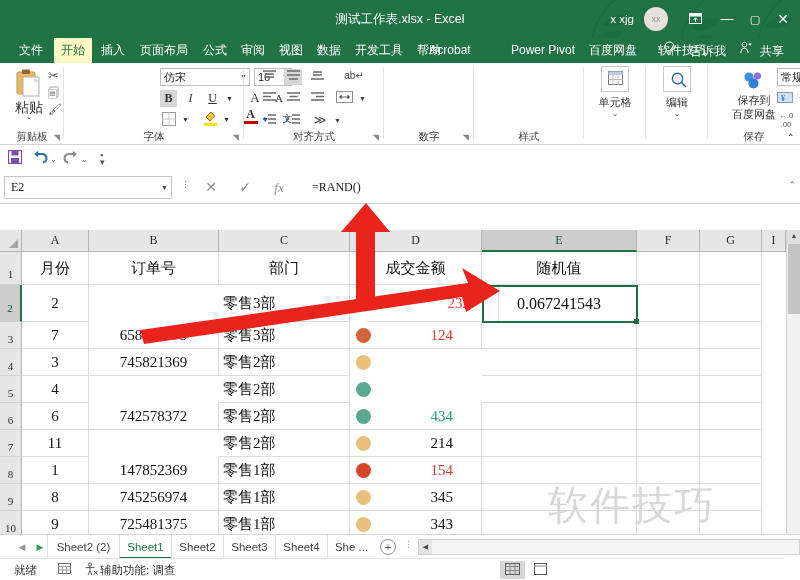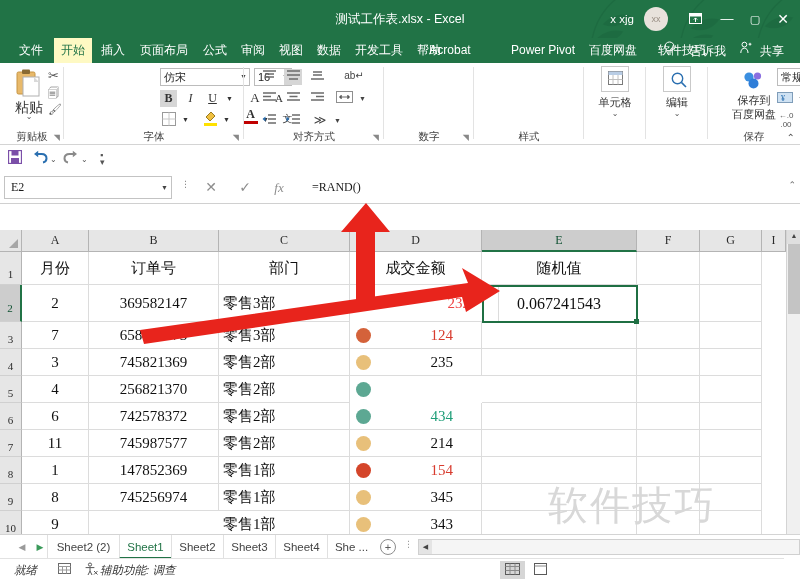--- a/index.html
+++ b/index.html
@@ -293,21 +293,21 @@
   }
   .hscroll-left {
     position: absolute; left: 0; top: 0; width: 13px; height: 14px;
     background: #e4e4e4; text-align: center; line-height: 13px;
     font-size: 7px; color: #444444;
   }
 
   
   .statusbar {
     position: absolute; top: 558px; left: 0; width: 784px; height: 22px;
-    background: #ffffff; border-top: 1px solid #e2e2e2; font-style: italic;
+    background: #ffffff; border-top: 1px solid #e2e2e2;
   }
   .st-text {
     position: absolute; top: 3px; font-size: 11.5px; color: #333333;
     line-height: 16px; white-space: nowrap;
   }
   .st-ico { position: absolute; top: 3px; font-size: 12px; color: #555555; }
   .viewbtn {
     position: absolute; top: 2px; width: 25px; height: 18px;
     text-align: center; line-height: 17px; font-size: 11px; color: #444444;
   }
@@ -630,65 +630,61 @@
 
     <div class="cell hdr" style="left:89px;top:48px;width:130px;height:33px;line-height:33px">订单号</div>
     <div class="cell hdr" style="left:22px;top:48px;width:67px;height:33px;line-height:33px">月份</div>
     <div class="cell hdr" style="left:219px;top:48px;width:131px;height:33px;line-height:33px">部门</div>
     <div class="cell hdr" style="left:350px;top:48px;width:132px;height:33px;line-height:33px">成交金额</div>
     <div class="cell hdr" style="left:482px;top:48px;width:155px;height:33px;line-height:33px">随机值</div>
     <div class="cell blank" style="left:637px;top:48px;width:63px;height:33px"></div>
     <div class="cell blank" style="left:700px;top:48px;width:62px;height:33px"></div>
 
     <div class="cell num" style="left:22px;top:81px;width:67px;height:37px;line-height:37px">2</div>
-    <div class="cell num" style="left:89px;top:81px;width:130px;height:37px;line-height:37px">369582147</div>
     <div class="cell txt" style="left:219px;top:81px;width:131px;height:37px;line-height:37px">零售3部</div>
     <div class="cell numr" style="left:367px;top:81px;width:132px;height:37px;line-height:37px;color:#ef4444">232</div>
     <div class="iconset" style="left:356px;top:92px;background:#e8c07a"></div>
     <div class="cell" style="left:482px;top:81px;width:155px;height:37px;line-height:37px;font-size:16px;text-align:center">0.067241543</div>
     <div class="cell blank" style="left:637px;top:81px;width:63px;height:37px"></div>
     <div class="cell blank" style="left:700px;top:81px;width:62px;height:37px"></div>
 
     <div class="cell num" style="left:22px;top:118px;width:67px;height:27px;line-height:27px">7</div>
     <div class="cell num" style="left:89px;top:118px;width:130px;height:27px;line-height:27px">658421373</div>
     <div class="cell txt" style="left:219px;top:118px;width:131px;height:27px;line-height:27px">零售3部</div>
     <div class="cell numr" style="left:350px;top:118px;width:132px;height:27px;line-height:27px;color:#d83b2e">124</div>
     <div class="iconset" style="left:356px;top:124px;background:#d4623a"></div>
     <div class="cell blank" style="left:482px;top:118px;width:155px;height:27px"></div>
     <div class="cell blank" style="left:637px;top:118px;width:63px;height:27px"></div>
     <div class="cell blank" style="left:700px;top:118px;width:62px;height:27px"></div>
 
     <div class="cell num" style="left:22px;top:145px;width:67px;height:27px;line-height:27px">3</div>
     <div class="cell num" style="left:89px;top:145px;width:130px;height:27px;line-height:27px">745821369</div>
     <div class="cell txt" style="left:219px;top:145px;width:131px;height:27px;line-height:27px">零售2部</div>
-    <div class="cell numr" style="left:350px;top:145px;width:132px;height:27px;line-height:27px;color:#101010">235</div>
     <div class="iconset" style="left:356px;top:151px;background:#e8c07a"></div>
     <div class="cell blank" style="left:482px;top:145px;width:155px;height:27px"></div>
     <div class="cell blank" style="left:637px;top:145px;width:63px;height:27px"></div>
     <div class="cell blank" style="left:700px;top:145px;width:62px;height:27px"></div>
 
     <div class="cell num" style="left:22px;top:172px;width:67px;height:27px;line-height:27px">4</div>
-    <div class="cell num" style="left:89px;top:172px;width:130px;height:27px;line-height:27px">256821370</div>
     <div class="cell txt" style="left:219px;top:172px;width:131px;height:27px;line-height:27px">零售2部</div>
     <div class="iconset" style="left:356px;top:178px;background:#5da893"></div>
     <div class="cell blank" style="left:482px;top:172px;width:155px;height:27px"></div>
     <div class="cell blank" style="left:637px;top:172px;width:63px;height:27px"></div>
     <div class="cell blank" style="left:700px;top:172px;width:62px;height:27px"></div>
 
     <div class="cell num" style="left:22px;top:199px;width:67px;height:27px;line-height:27px">6</div>
     <div class="cell num" style="left:89px;top:199px;width:130px;height:27px;line-height:27px">742578372</div>
     <div class="cell txt" style="left:219px;top:199px;width:131px;height:27px;line-height:27px">零售2部</div>
     <div class="cell numr" style="left:350px;top:199px;width:132px;height:27px;line-height:27px;color:#1f9e78">434</div>
     <div class="iconset" style="left:356px;top:205px;background:#5da893"></div>
     <div class="cell blank" style="left:482px;top:199px;width:155px;height:27px"></div>
     <div class="cell blank" style="left:637px;top:199px;width:63px;height:27px"></div>
     <div class="cell blank" style="left:700px;top:199px;width:62px;height:27px"></div>
 
     <div class="cell num" style="left:22px;top:226px;width:67px;height:27px;line-height:27px">11</div>
-    <div class="cell num" style="left:89px;top:226px;width:130px;height:27px;line-height:27px">745987577</div>
     <div class="cell txt" style="left:219px;top:226px;width:131px;height:27px;line-height:27px">零售2部</div>
     <div class="cell numr" style="left:350px;top:226px;width:132px;height:27px;line-height:27px;color:#101010">214</div>
     <div class="iconset" style="left:356px;top:232px;background:#e8c07a"></div>
     <div class="cell blank" style="left:482px;top:226px;width:155px;height:27px"></div>
     <div class="cell blank" style="left:637px;top:226px;width:63px;height:27px"></div>
     <div class="cell blank" style="left:700px;top:226px;width:62px;height:27px"></div>
 
     <div class="cell num" style="left:22px;top:253px;width:67px;height:27px;line-height:27px">1</div>
     <div class="cell num" style="left:89px;top:253px;width:130px;height:27px;line-height:27px">147852369</div>
     <div class="cell txt" style="left:219px;top:253px;width:131px;height:27px;line-height:27px">零售1部</div>
@@ -701,20 +697,21 @@
     <div class="cell num" style="left:22px;top:280px;width:67px;height:27px;line-height:27px">8</div>
     <div class="cell num" style="left:89px;top:280px;width:130px;height:27px;line-height:27px">745256974</div>
     <div class="cell txt" style="left:219px;top:280px;width:131px;height:27px;line-height:27px">零售1部</div>
     <div class="cell numr" style="left:350px;top:280px;width:132px;height:27px;line-height:27px;color:#101010">345</div>
     <div class="iconset" style="left:356px;top:286px;background:#e8c07a"></div>
     <div class="cell blank" style="left:482px;top:280px;width:155px;height:27px"></div>
     <div class="cell blank" style="left:637px;top:280px;width:63px;height:27px"></div>
     <div class="cell blank" style="left:700px;top:280px;width:62px;height:27px"></div>
 
     <div class="cell num" style="left:22px;top:307px;width:67px;height:27px;line-height:27px">9</div>
+    <div class="cell num" style="left:89px;top:307px;width:130px;height:27px;line-height:27px">725481375</div>
     <div class="cell txt" style="left:219px;top:307px;width:131px;height:27px;line-height:27px">零售1部</div>
     <div class="cell numr" style="left:350px;top:307px;width:132px;height:27px;line-height:27px;color:#101010">343</div>
     <div class="iconset" style="left:356px;top:313px;background:#e8c07a"></div>
     <div class="cell blank" style="left:482px;top:307px;width:155px;height:27px"></div>
     <div class="cell blank" style="left:637px;top:307px;width:63px;height:27px"></div>
     <div class="cell blank" style="left:700px;top:307px;width:62px;height:27px"></div>
 
     <div class="selcell" style="left:482px;top:81px;width:156px;height:38px"></div>
     <div class="selhandle" style="left:634px;top:115px"></div>
 

